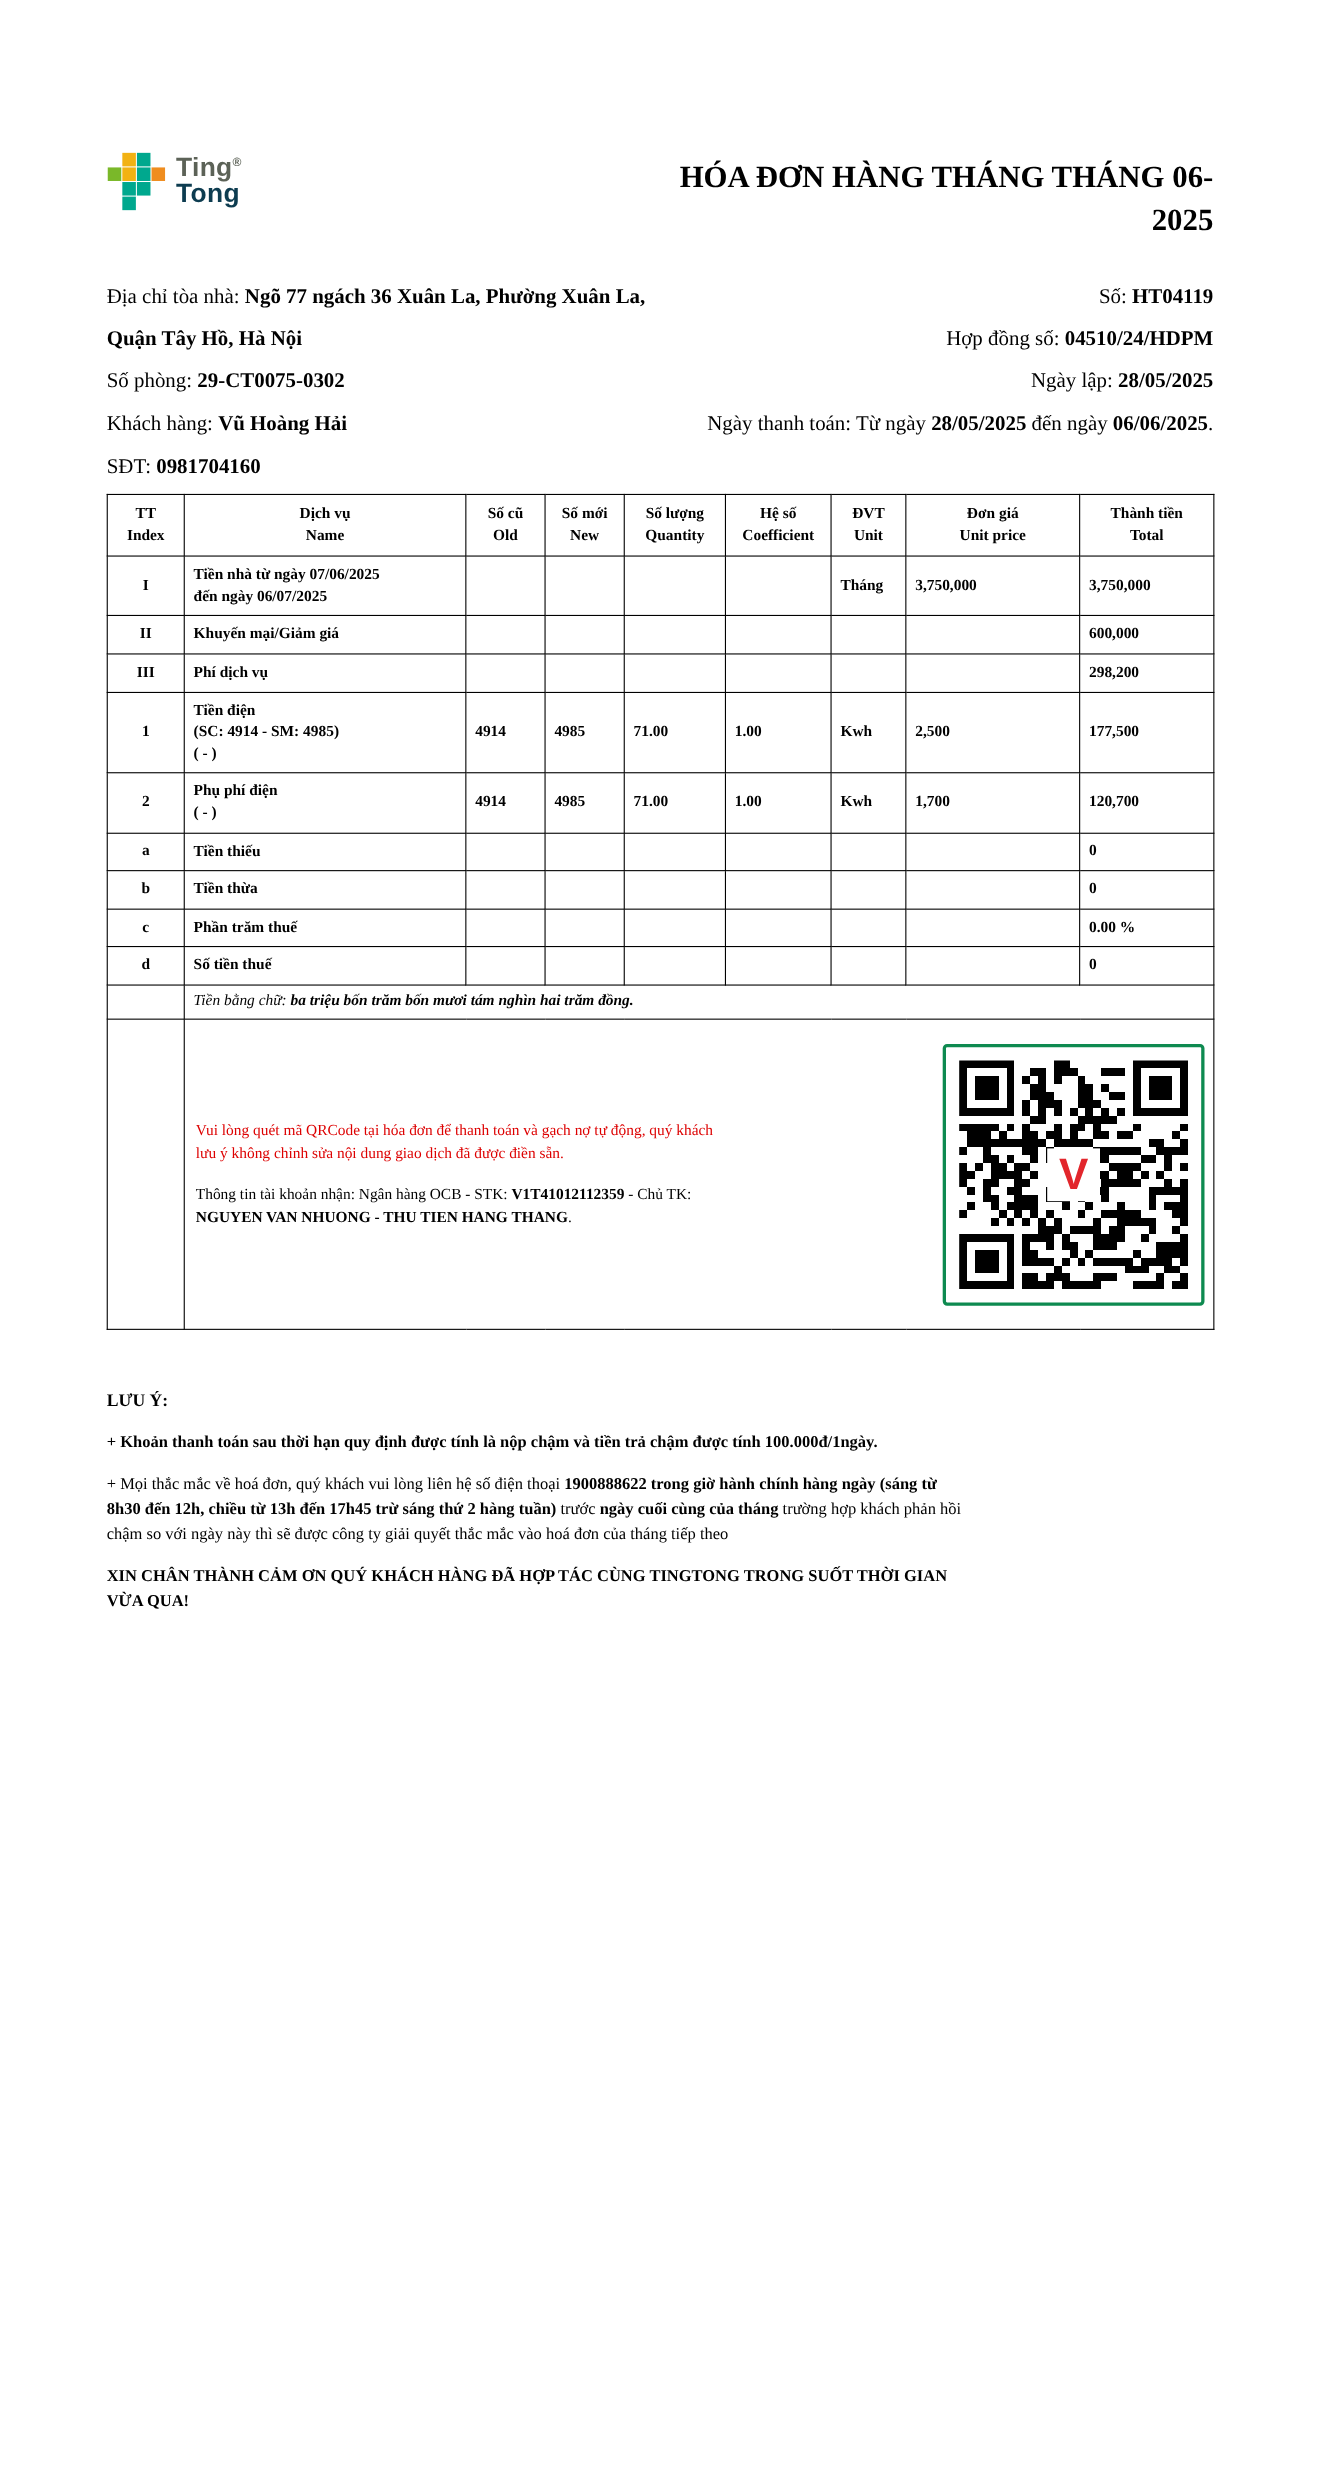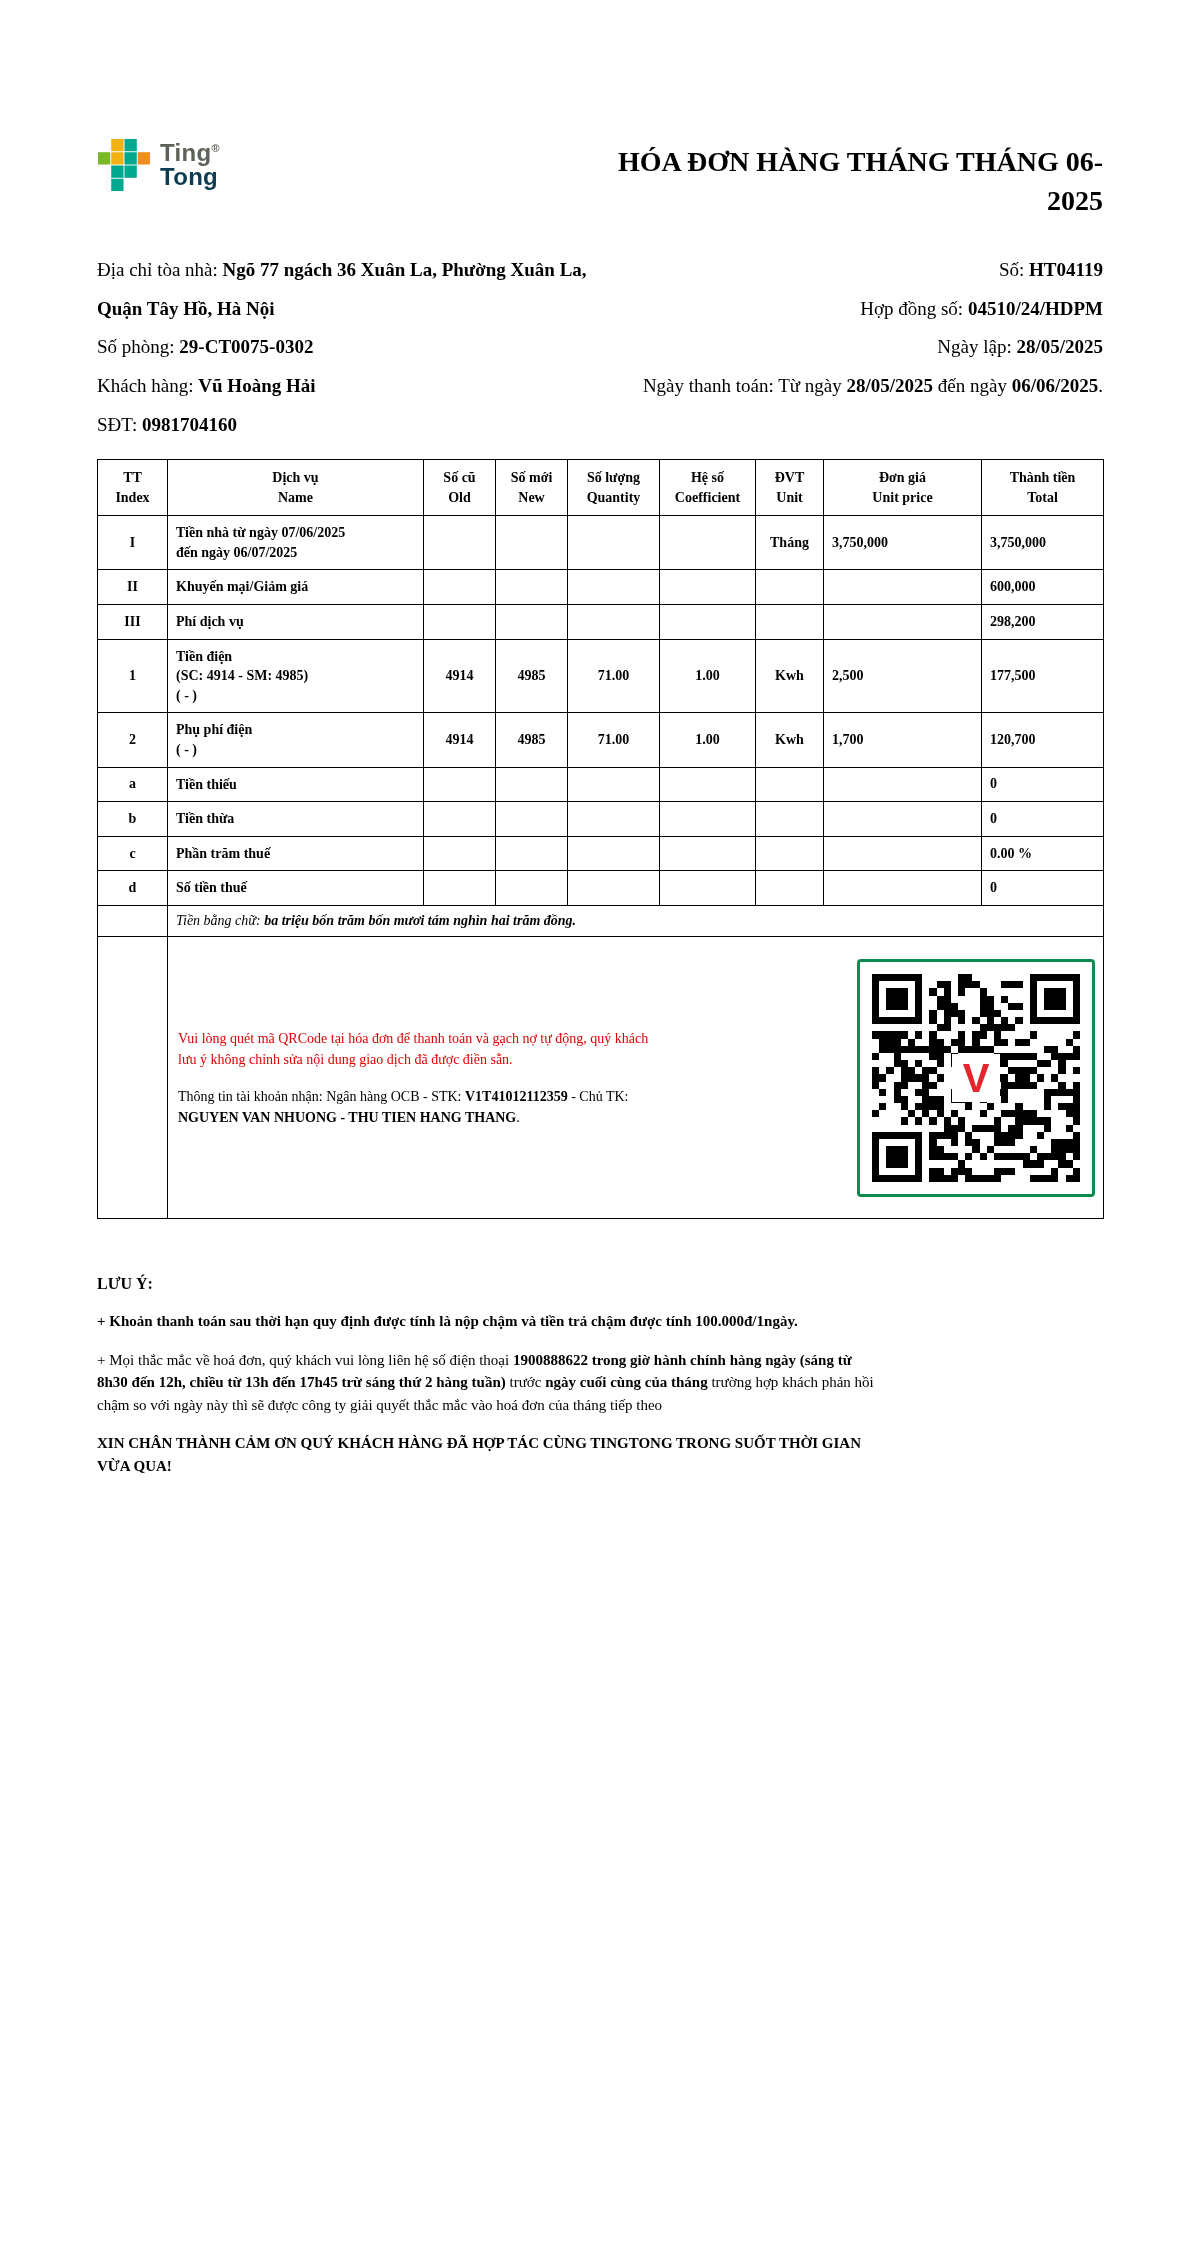--- a/index.html
+++ b/index.html
@@ -15,27 +15,27 @@
   .logo-top .reg{font-size:11px;vertical-align:super;line-height:0}
   .logo-bottom{color:var(--logo_text_dark,#0D3C50)}
   .title{margin:4px 0 0;font-size:28px;font-weight:bold;line-height:1.4;text-align:right;white-space:pre-line}
 
   .info{display:flex;justify-content:space-between;margin-top:36px;font-size:19px}
   .info-left{max-width:600px}
   .info-right{text-align:right;max-width:500px}
   .info-line{margin:0 0 11px;line-height:1.45}
   .b{font-weight:bold}
 
-  .invoice-table{border-collapse:collapse;table-layout:fixed;width:1006px;margin-top:10px;font-size:14px;font-weight:bold}
+  .invoice-table{border-collapse:collapse;table-layout:fixed;width:1006px;font-size:14px;font-weight:bold}
   .invoice-table th,.invoice-table td{border:1px solid #000;padding:7px 8px;vertical-align:middle}
   .invoice-table th{text-align:center;padding:8px 3px}
   .h-vi,.h-en{display:block;line-height:1.4}
   .c-index{text-align:center}
   .c-name{text-align:left;white-space:pre-line;line-height:1.4;padding:7px 10px}
-  .c-center{text-align:center}
+  .c-center{}
   .c-right{text-align:left}
   .w-index{width:70px}.w-name{width:256px}.w-old{width:72px}.w-new{width:72px}.w-qty{width:92px}
   .w-coef{width:96px}.w-unit{width:68px}.w-price{width:158px}.w-total{width:122px}
 
   .words-cell{font-style:italic;font-weight:normal;padding:9px 10px}
   .words-value{font-weight:bold}
 
   .qr-cell{height:282px;padding:10px 12px}
   .qr-flex{display:flex;justify-content:space-between;align-items:center;height:100%}
   .qr-texts{font-weight:normal;max-width:640px;padding-left:2px}

